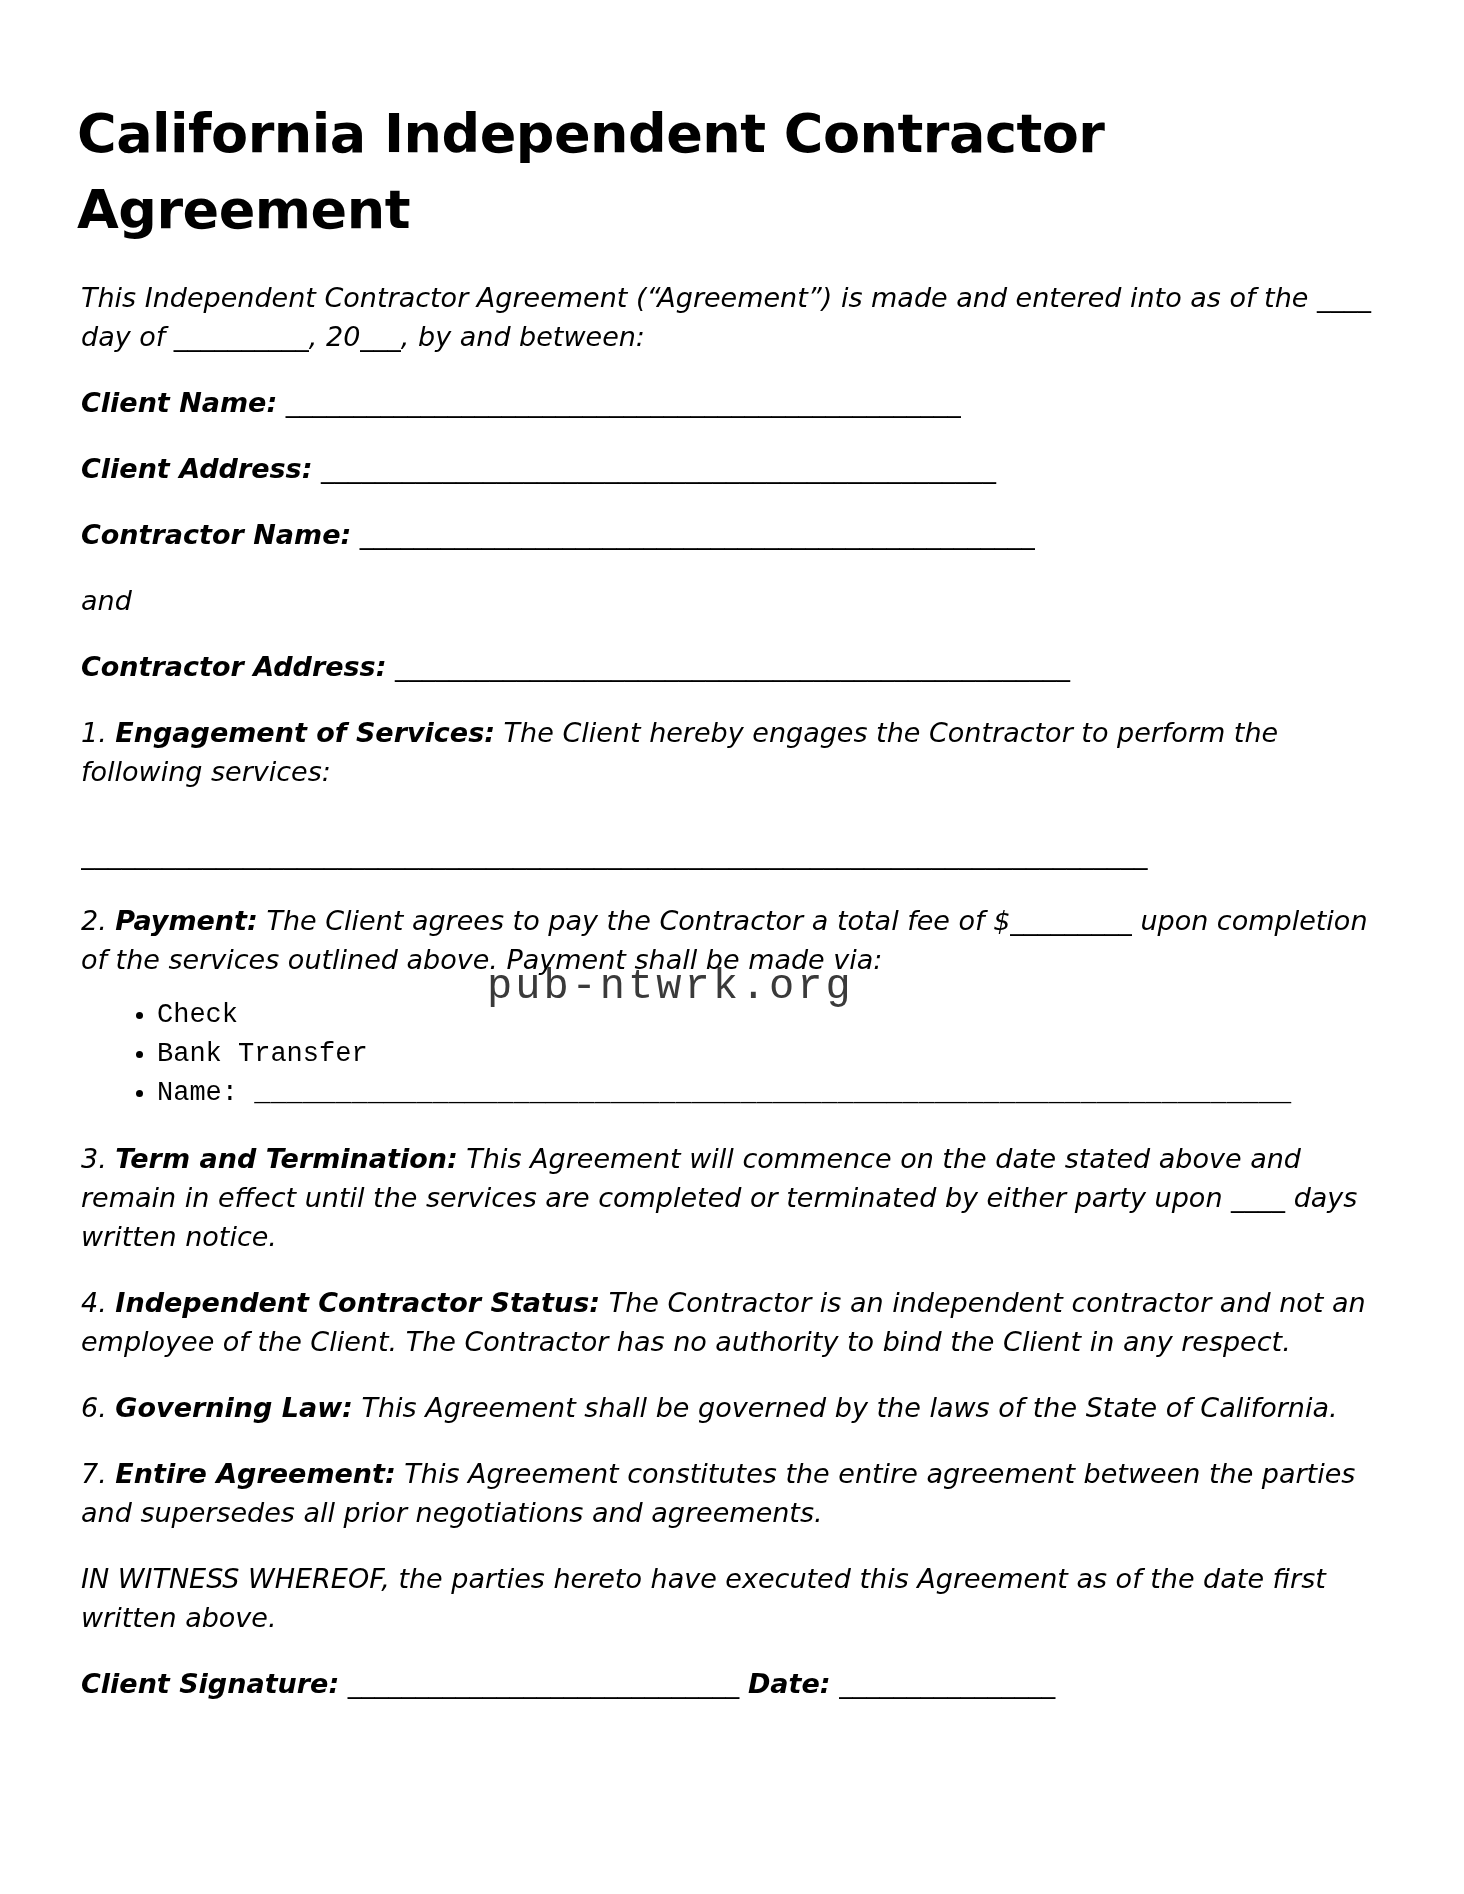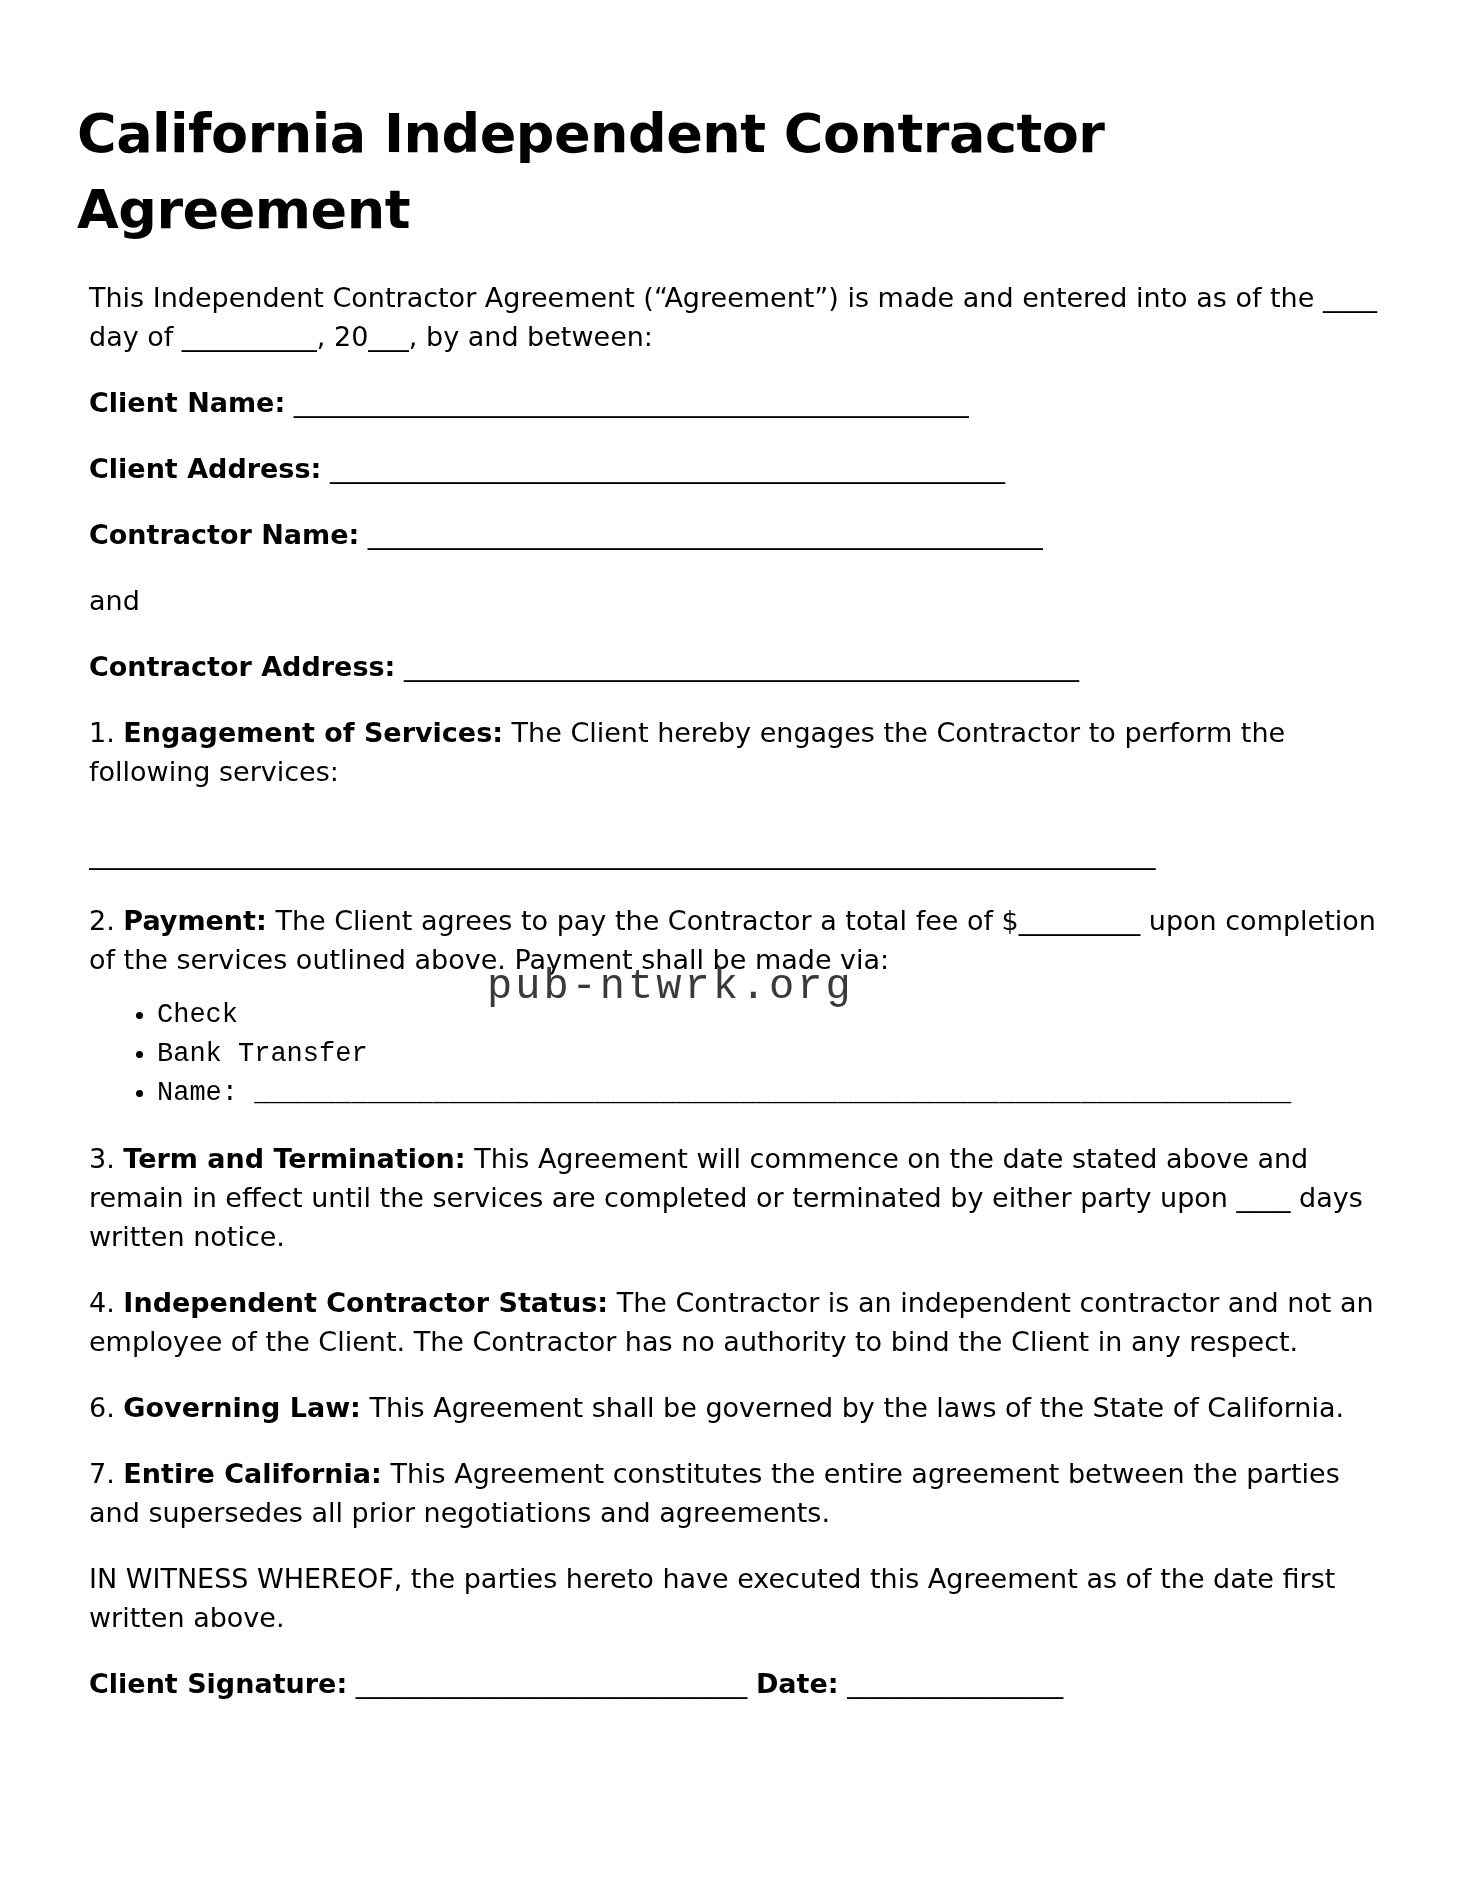--- a/index.html
+++ b/index.html
@@ -20,21 +20,22 @@
   h1.doc-title {
     font-size: 54px;
     line-height: 76px;
     font-weight: 700;
     margin: 0 0 26px 0;
     letter-spacing: -0.5px;
   }
   .para {
     font-size: 27px;
     line-height: 39px;
-    margin: 27px 0 0 12px;
+    margin: 27px 0 0 4px;
+    font-style: italic;
   }
   .intro { margin-top: 30px; }
   .b { font-weight: 700; }
   .blank { white-space: nowrap; }
   .services-line {
     margin-top: 44px;
     white-space: nowrap;
     overflow: hidden;
   }
   .list-wrap {
@@ -115,21 +116,21 @@
   <p class="para"><span>4.</span>
     <span class="b">Independent Contractor Status:</span>
     <span>The Contractor is an independent contractor and not an employee of the Client. The Contractor has no authority to bind the Client in any respect.</span></p>
 
 
   <p class="para"><span>6.</span>
     <span class="b">Governing Law:</span>
     <span>This Agreement shall be governed by the laws of the State of California.</span></p>
 
   <p class="para"><span>7.</span>
-    <span class="b">Entire California:</span>
+    <span class="b">Entire Agreement:</span>
     <span>This Agreement constitutes the entire agreement between the parties and supersedes all prior negotiations and agreements.</span></p>
 
   <p class="para">IN WITNESS WHEREOF, the parties hereto have executed this Agreement as of the date first written above.</p>
 
   <p class="para sig-row"><span class="b">Client Signature:</span>
     <span class="blank">_____________________________</span>
     <span class="b">Date:</span>
     <span class="blank">________________</span></p>
 
 </div>

